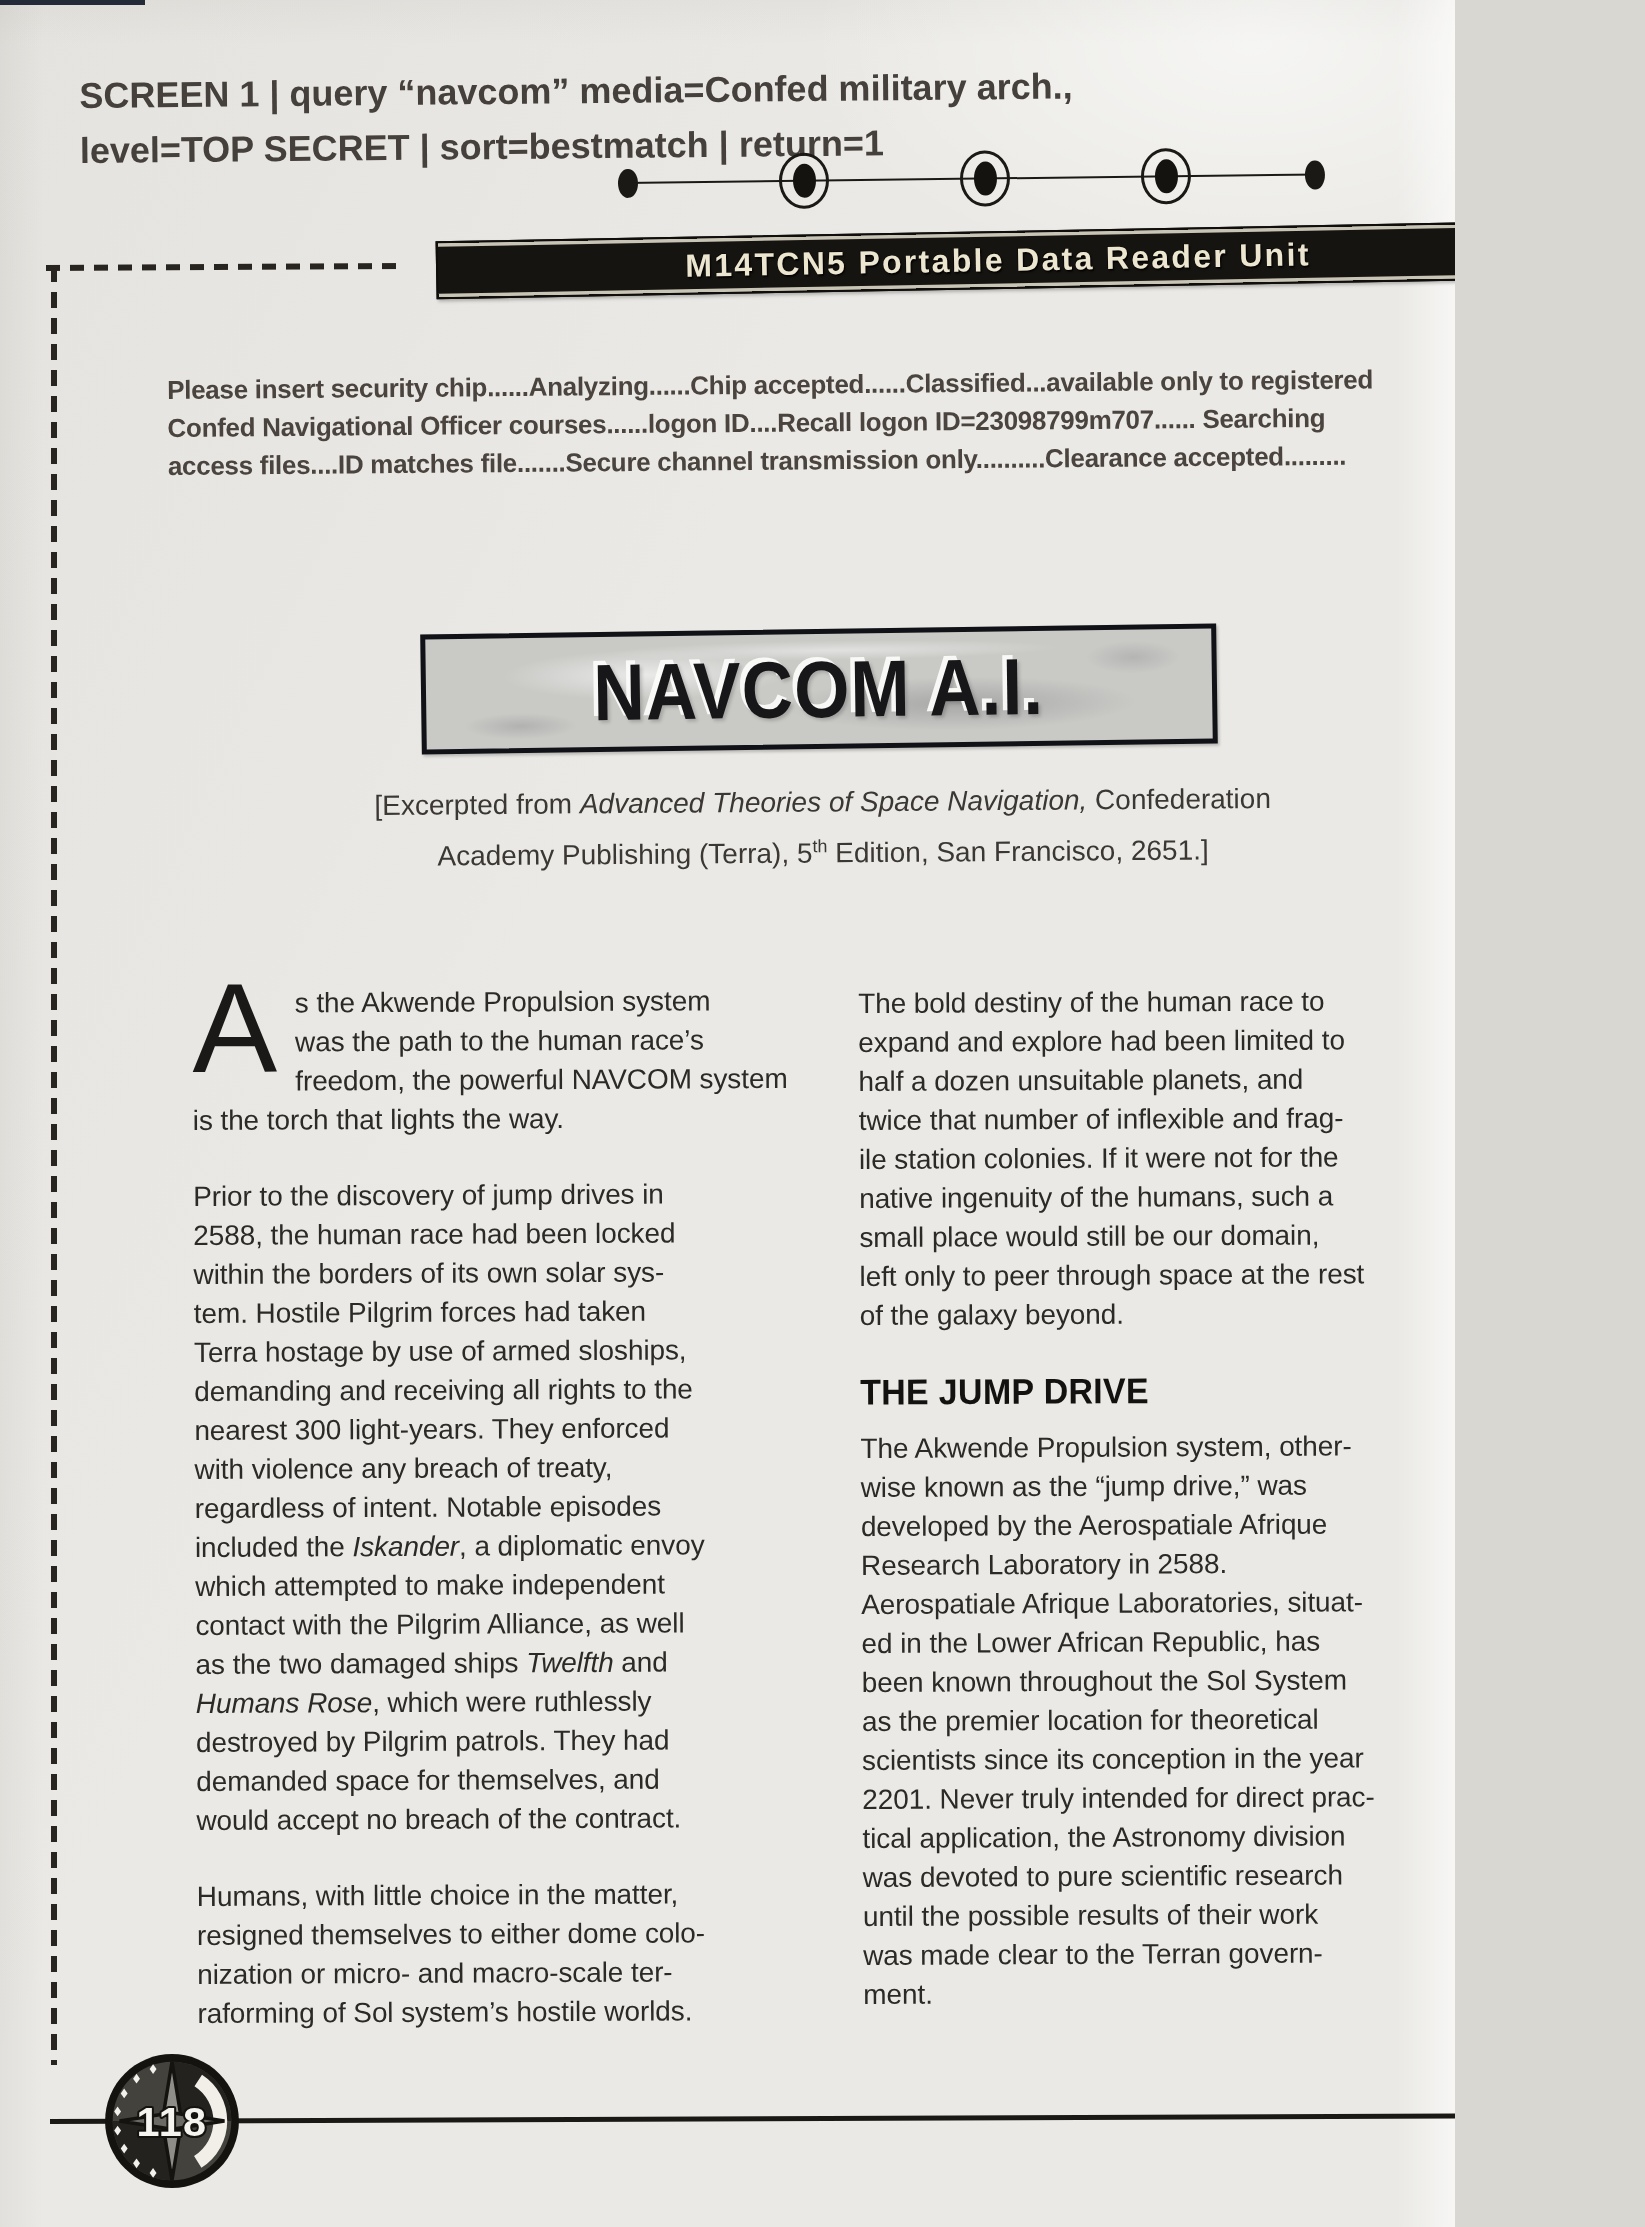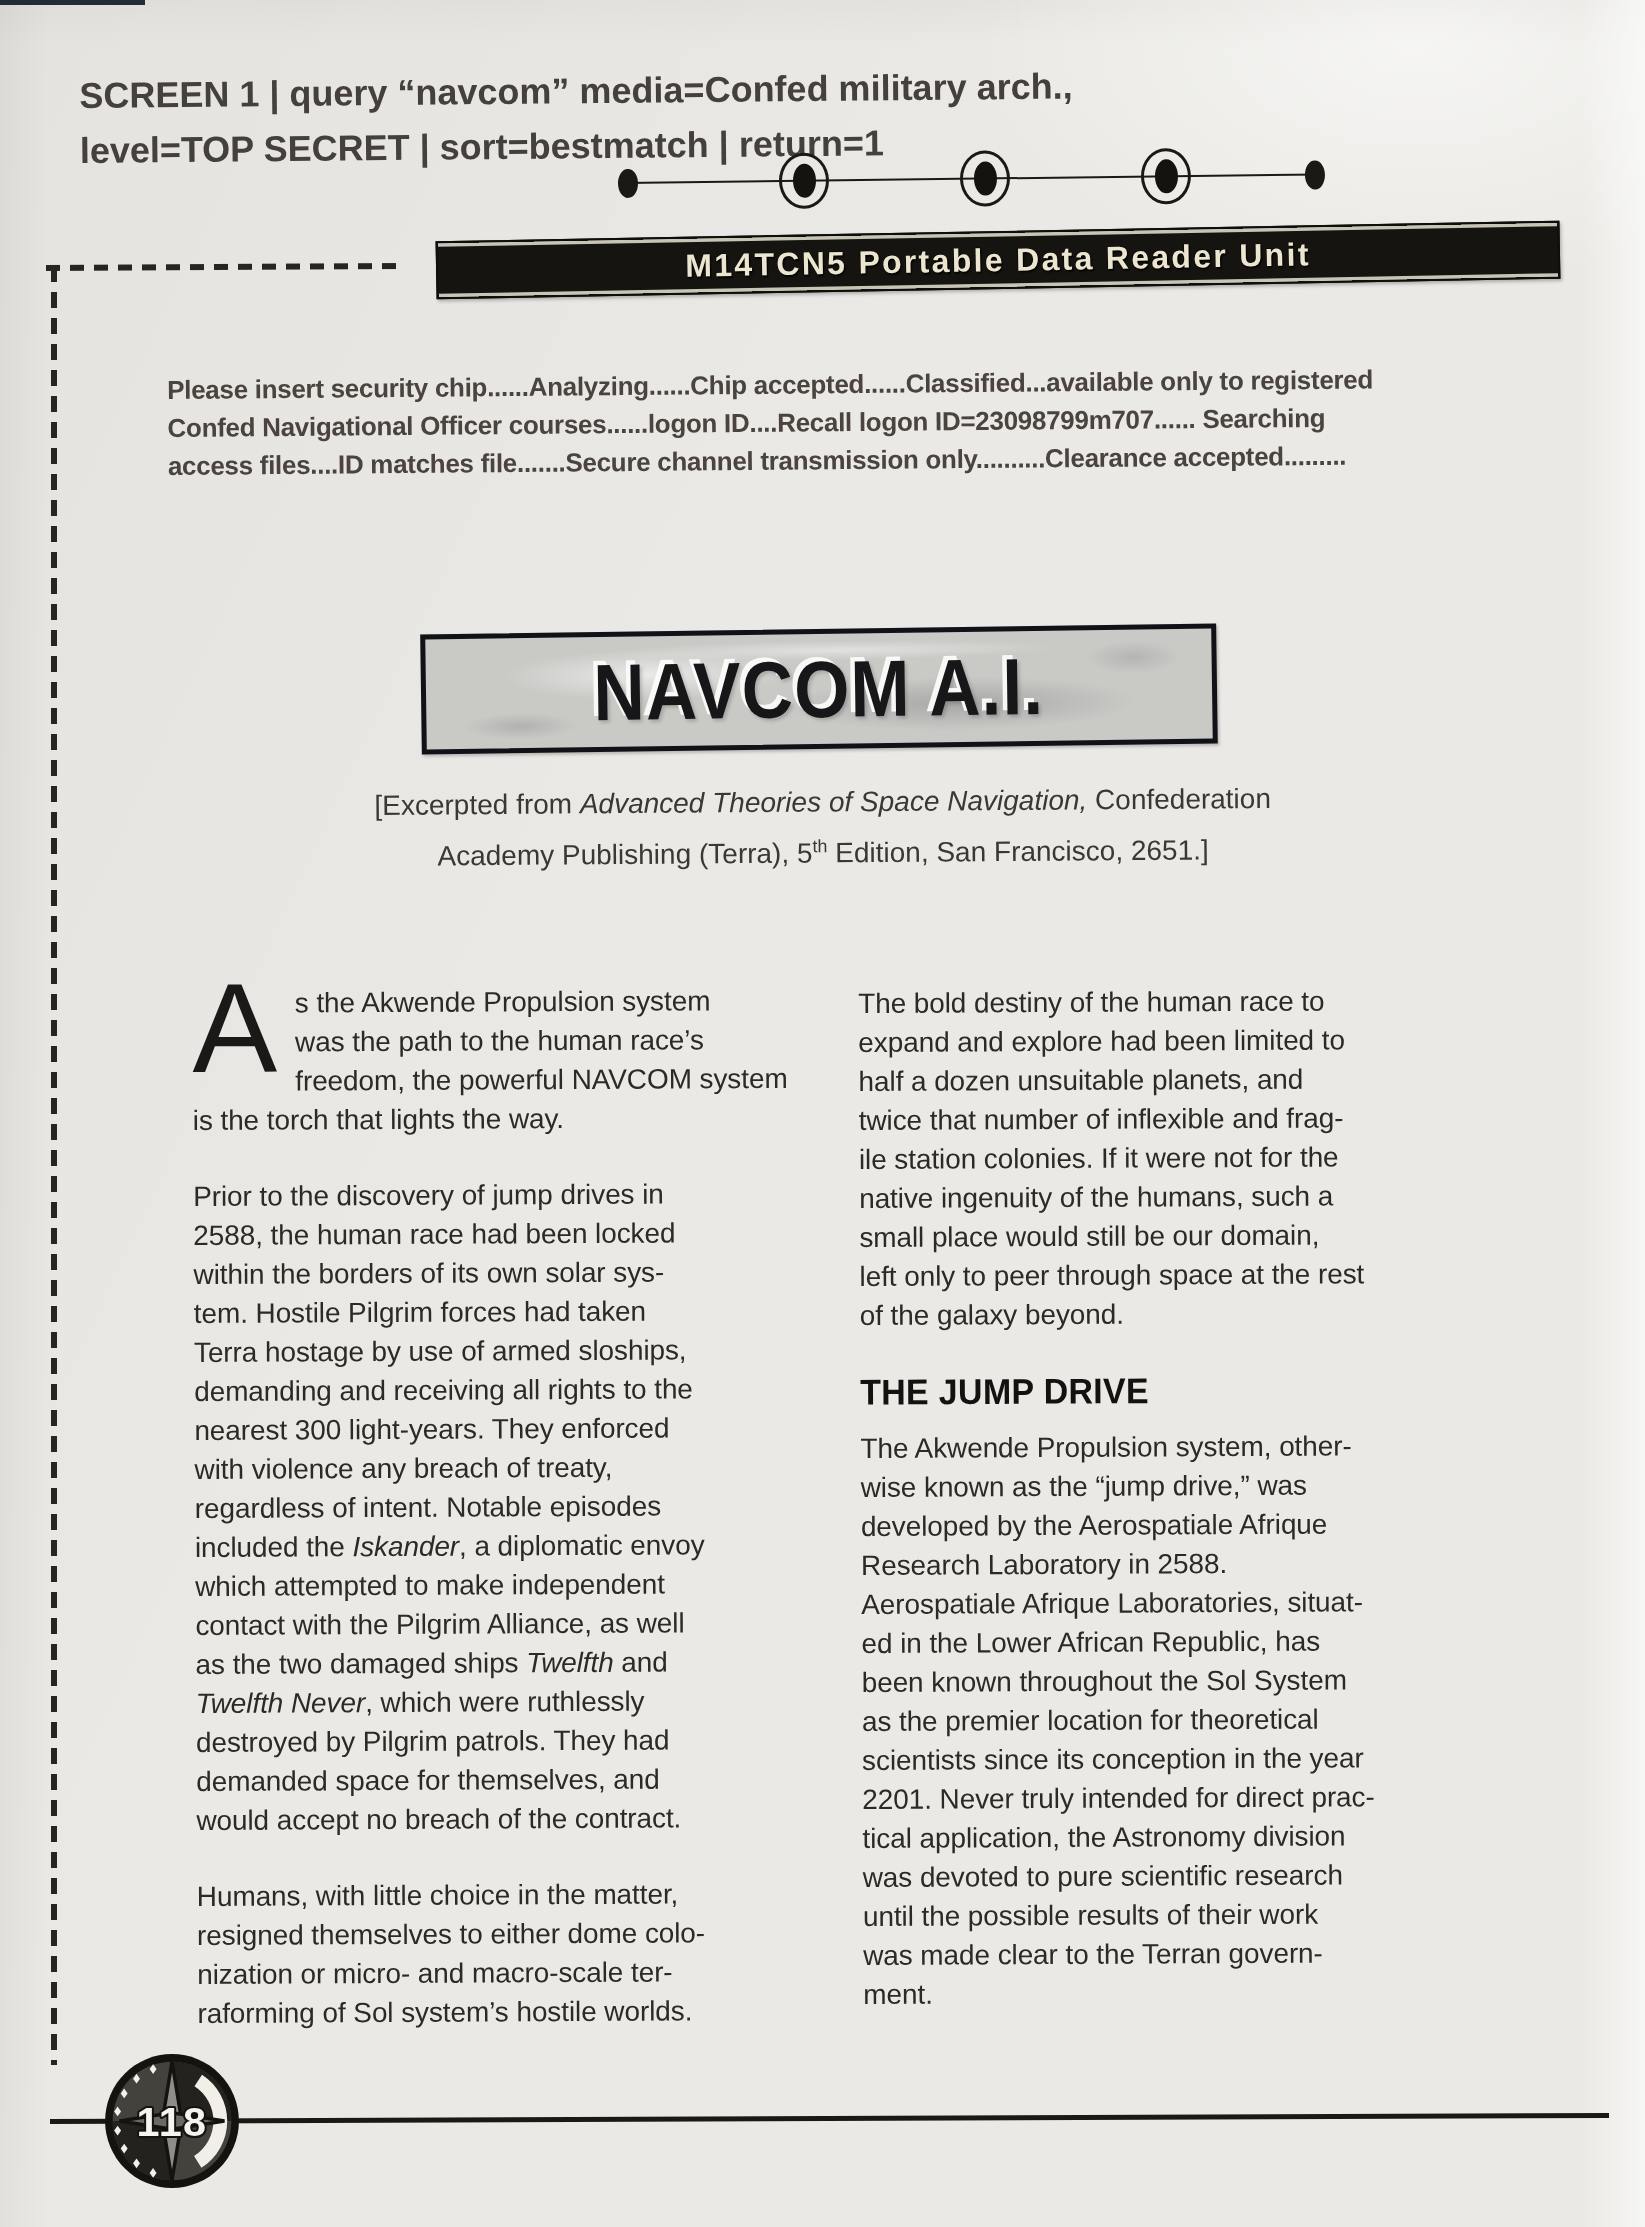--- a/index.html
+++ b/index.html
@@ -4,21 +4,21 @@
 <title>NAVCOM A.I. — Manual Page</title>
 <style>
   :root{
     --paper:#eae9e5; --ink:#2c2a27; --ink-soft:#4a433e; --header-ink:#45403b;
     --rule-ink:#1b1915; --banner-bg:#161410; --banner-text:#ece5d0;
     --title-ink:#17171a; --title-box-bg:#c9c9c6; --attr-ink:#3b3733;
   }
   *{margin:0;padding:0;box-sizing:border-box;}
   html,body{background:#d8d7d2;}
   .page{
-    position:relative; width:1645px; height:2227px; overflow:hidden;
+    position:relative; width:1455px; height:2227px; overflow:hidden;
     background-color:var(--paper);
     background-image:
       radial-gradient(ellipse 636px 347px at 86% 2%, rgba(255,255,255,0.55), transparent 70%),
       linear-gradient(to left, rgba(255,255,255,0.6), transparent 4%),
       linear-gradient(to right, rgba(110,104,95,0.07), transparent 3%),
       linear-gradient(to bottom, rgba(110,104,95,0.05), transparent 2%),
       linear-gradient(115deg, rgba(120,114,104,0.05), transparent 40%);
     font-family:"Liberation Sans","DejaVu Sans",sans-serif;
     color:var(--ink);
   }
@@ -164,21 +164,21 @@
 tem. Hostile Pilgrim forces had taken
 Terra hostage by use of armed sloships,
 demanding and receiving all rights to the
 nearest 300 light-years. They enforced
 with violence any breach of treaty,
 regardless of intent. Notable episodes
 included the </span><i>Iskander</i><span>, a diplomatic envoy
 which attempted to make independent
 contact with the Pilgrim Alliance, as well
 as the two damaged ships </span><i>Twelfth</i><span> and
-</span><i>Twelfth Never</i><span>, which were ruthlessly
+</span><i>Humans Rose</i><span>, which were ruthlessly
 destroyed by Pilgrim patrols. They had
 demanded space for themselves, and
 would accept no breach of the contract.</span></p>
     <p class="para"><span>Humans, with little choice in the matter,
 resigned themselves to either dome colo-
 nization or micro- and macro-scale ter-
 raforming of Sol system’s hostile worlds.</span></p>
   </div>
 
   <div class="col col-right">

